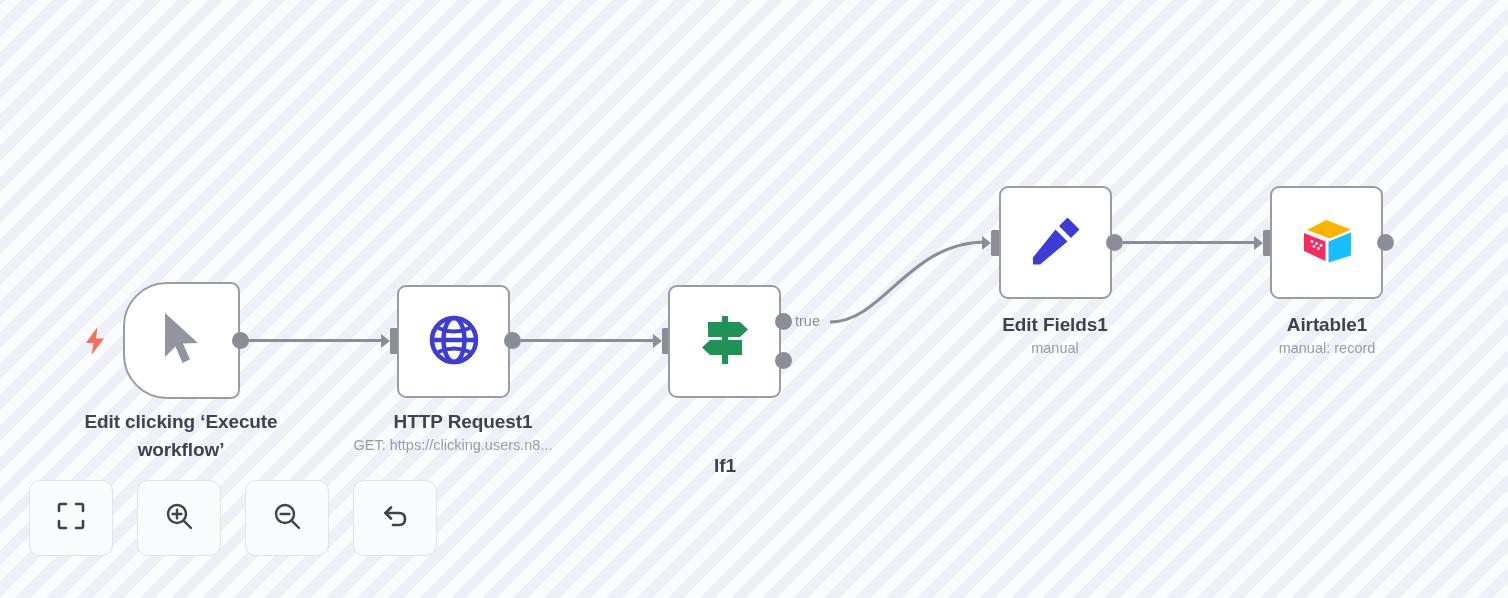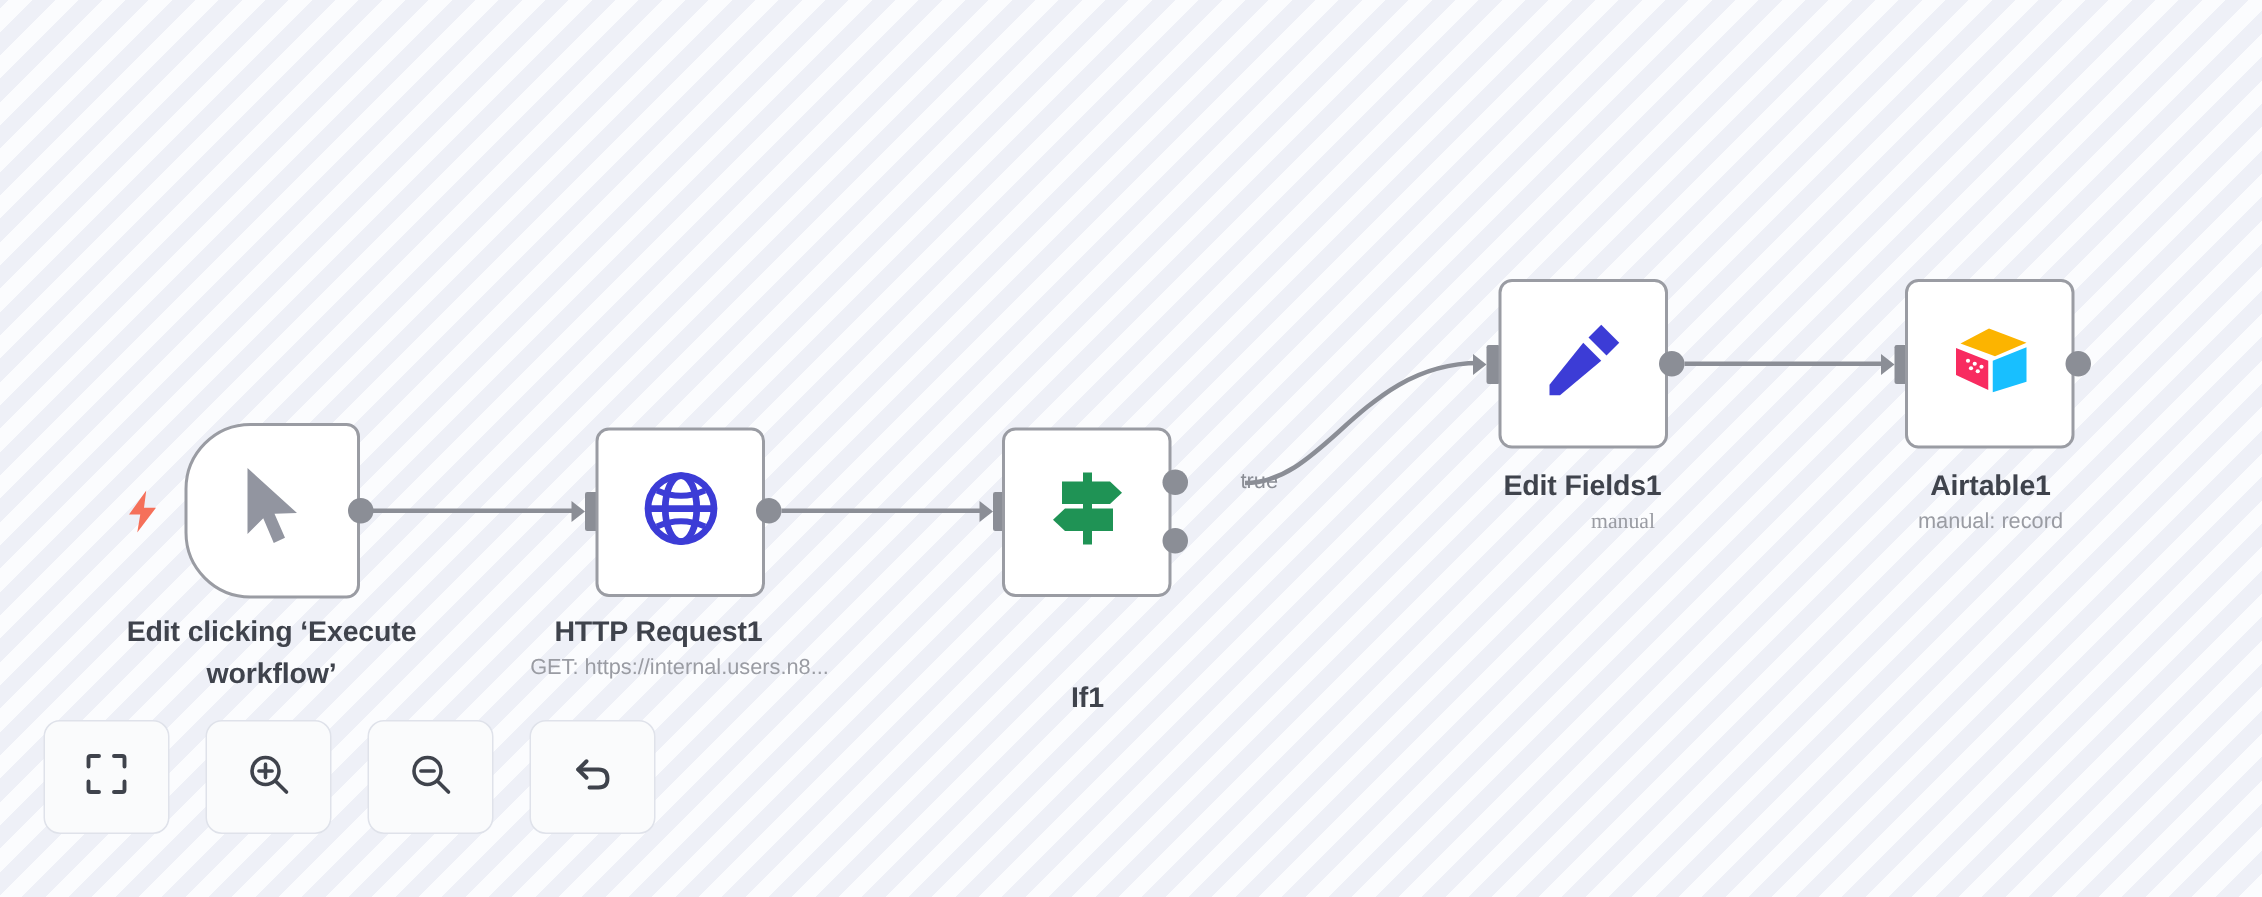--- a/index.html
+++ b/index.html
@@ -141,54 +141,54 @@
       <svg width="52" height="52" viewBox="0 0 52 52" xmlns="http://www.w3.org/2000/svg">
         <circle cx="26" cy="26" r="22" fill="none" stroke="#3c3cd6" stroke-width="4.5"></circle>
         <ellipse cx="26" cy="26" rx="10.5" ry="22" fill="none" stroke="#3c3cd6" stroke-width="4.5"></ellipse>
         <line x1="5" y1="26" x2="47" y2="26" stroke="#3c3cd6" stroke-width="4.5"></line>
         <path d="M10 14 Q26 21 42 14" fill="none" stroke="#3c3cd6" stroke-width="4"></path>
         <path d="M10 38 Q26 31 42 38" fill="none" stroke="#3c3cd6" stroke-width="4"></path>
       </svg>
     </span>
   </div>
   <div class="handle-out" style="left:504px; top:332px;"></div>
-  <div class="node-label" style="left:319px; top:408px; width:240px;">HTTP Request1</div>
-  <div class="node-sub" style="left:313px; top:435px; width:280px;">GET: https://internal.users.n8...</div>
+  <div class="node-label" style="left:343px; top:408px; width:240px;">HTTP Request1</div>
+  <div class="node-sub" style="left:313px; top:435px; width:280px;">GET: https://clicking.users.n8...</div>
 
   <div class="handle-in-arrow" style="left:653px; top:334px;"></div>
   <div class="handle-in" style="left:662px; top:328px;"></div>
 
   <div class="node" style="left:668px; top:285px; width:113px; height:113px;">
     <span class="node-icon">
       <svg width="54" height="52" viewBox="0 0 54 52" xmlns="http://www.w3.org/2000/svg">
         <rect x="24" y="2" width="6" height="48" fill="#1f9355"></rect>
         <path d="M10 8 L42 8 L50 15.5 L42 23 L10 23 Z" fill="#1f9355"></path>
         <path d="M44 26 L12 26 L4 33.5 L12 41 L44 41 Z" fill="#1f9355"></path>
       </svg>
     </span>
   </div>
   <div class="handle-out" style="left:775px; top:313px;"></div>
   <div class="handle-out" style="left:775px; top:352px;"></div>
-  <div class="edge-label" style="left:795px; top:313px;margin-left:32px;">true</div>
+  <div class="edge-label" style="left:795px; top:313px;">true</div>
   <div class="node-label" style="left:605px; top:408px; width:240px;margin-top:44px;">If1</div>
 
   <div class="handle-in-arrow" style="left:982px; top:236px;"></div>
   <div class="handle-in" style="left:991px; top:230px;"></div>
 
   <div class="node" style="left:999px; top:186px; width:113px; height:113px;">
     <span class="node-icon">
       <svg width="54" height="54" viewBox="0 0 54 54" xmlns="http://www.w3.org/2000/svg">
         <path d="M38.5 3.5 L50.5 15.5 L42 24 L30 12 Z" fill="#3c3cd6"></path>
         <path d="M26.5 15.5 L38.5 27.5 L11 50.5 L4 50.5 L4 43.5 Z" fill="#3c3cd6"></path>
       </svg>
     </span>
   </div>
   <div class="handle-out" style="left:1106px; top:234px;"></div>
   <div class="node-label" style="left:935px; top:311px; width:240px;">Edit Fields1</div>
-  <div class="node-sub" style="left:962px; top:338px; width:240px;font-family:Liberation Serif, serif;">manual</div>
+  <div class="node-sub" style="left:935px; top:338px; width:240px;">manual</div>
 
   <div class="handle-in-arrow" style="left:1254px; top:236px;"></div>
   <div class="handle-in" style="left:1263px; top:230px;"></div>
 
   <div class="node" style="left:1270px; top:186px; width:113px; height:113px;">
     <span class="node-icon">
       <svg width="56" height="48" viewBox="0 0 56 48" xmlns="http://www.w3.org/2000/svg">
         <path d="M27 3 L52 12.5 L31 21.5 L8 13 Z" fill="#fcb400"></path>
         <path d="M29.5 24.5 L52 15.5 L52 38.5 L29.5 45.5 Z" fill="#18bfff"></path>
         <path d="M5 16 L26.5 24.5 L26.5 44 L5 34 Z" fill="#f82b60"></path>

